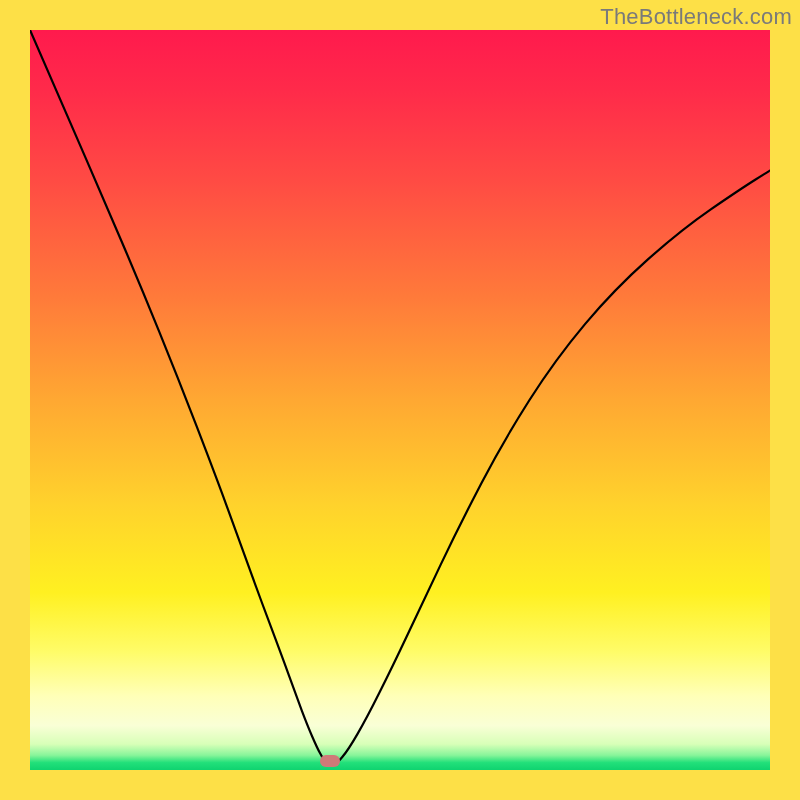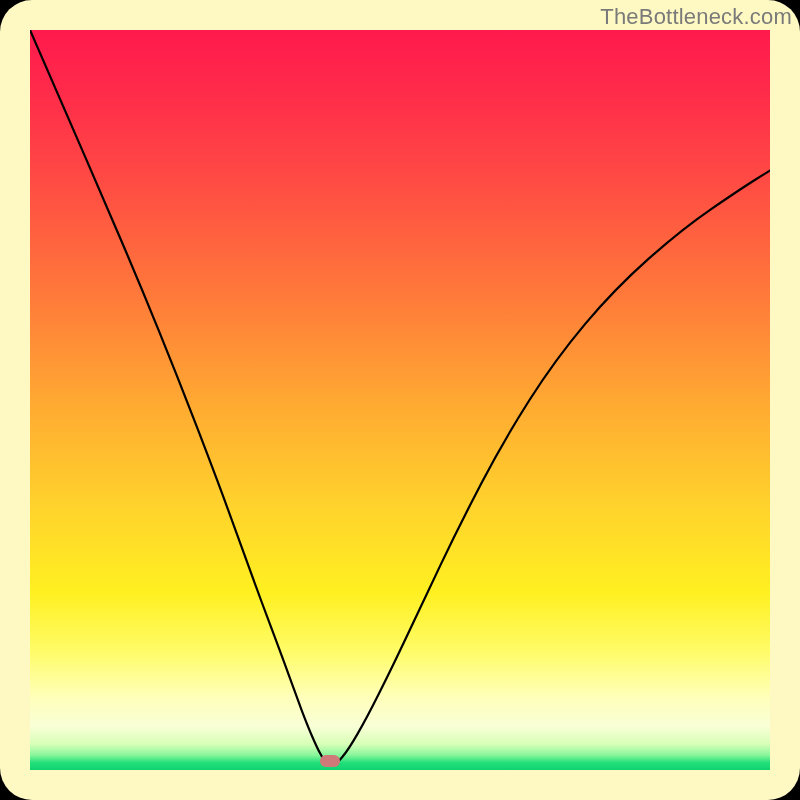--- a/index.html
+++ b/index.html
@@ -8,22 +8,21 @@
     width: 800px;
     height: 800px;
     overflow: hidden;
     background: #000;
     font-family: Arial, Helvetica, sans-serif;
   }
   .frame {
     position: absolute;
     top: 0; left: 0;
     width: 800px; height: 800px;
-    background: #fef9c3;
-    border-radius: 32px;
+    background: #fde047;
   }
   .plot {
     position: absolute;
     top: 30px;
     left: 30px;
     width: 740px;
     height: 740px;
     overflow: hidden;
   }
   .gradient {

